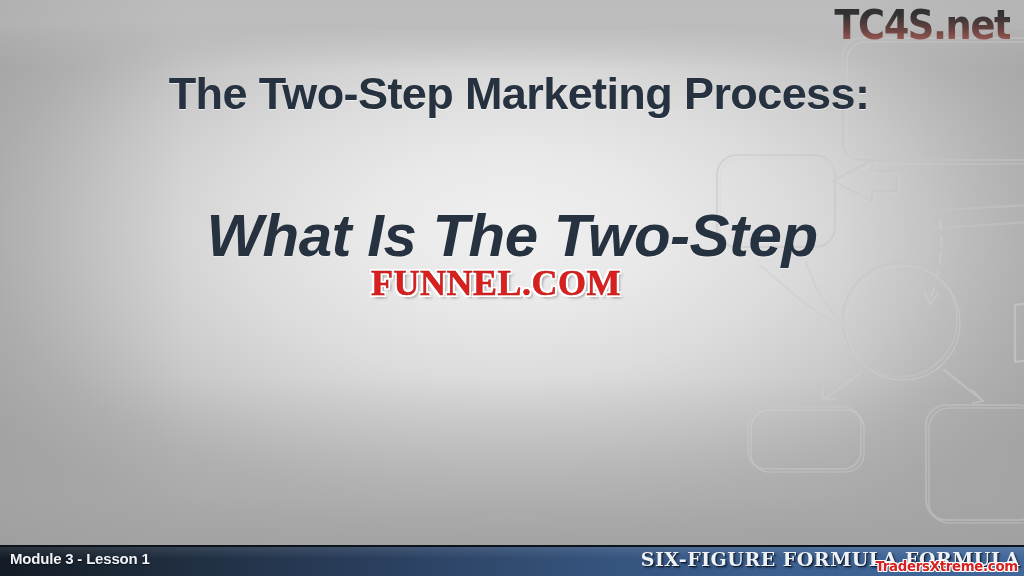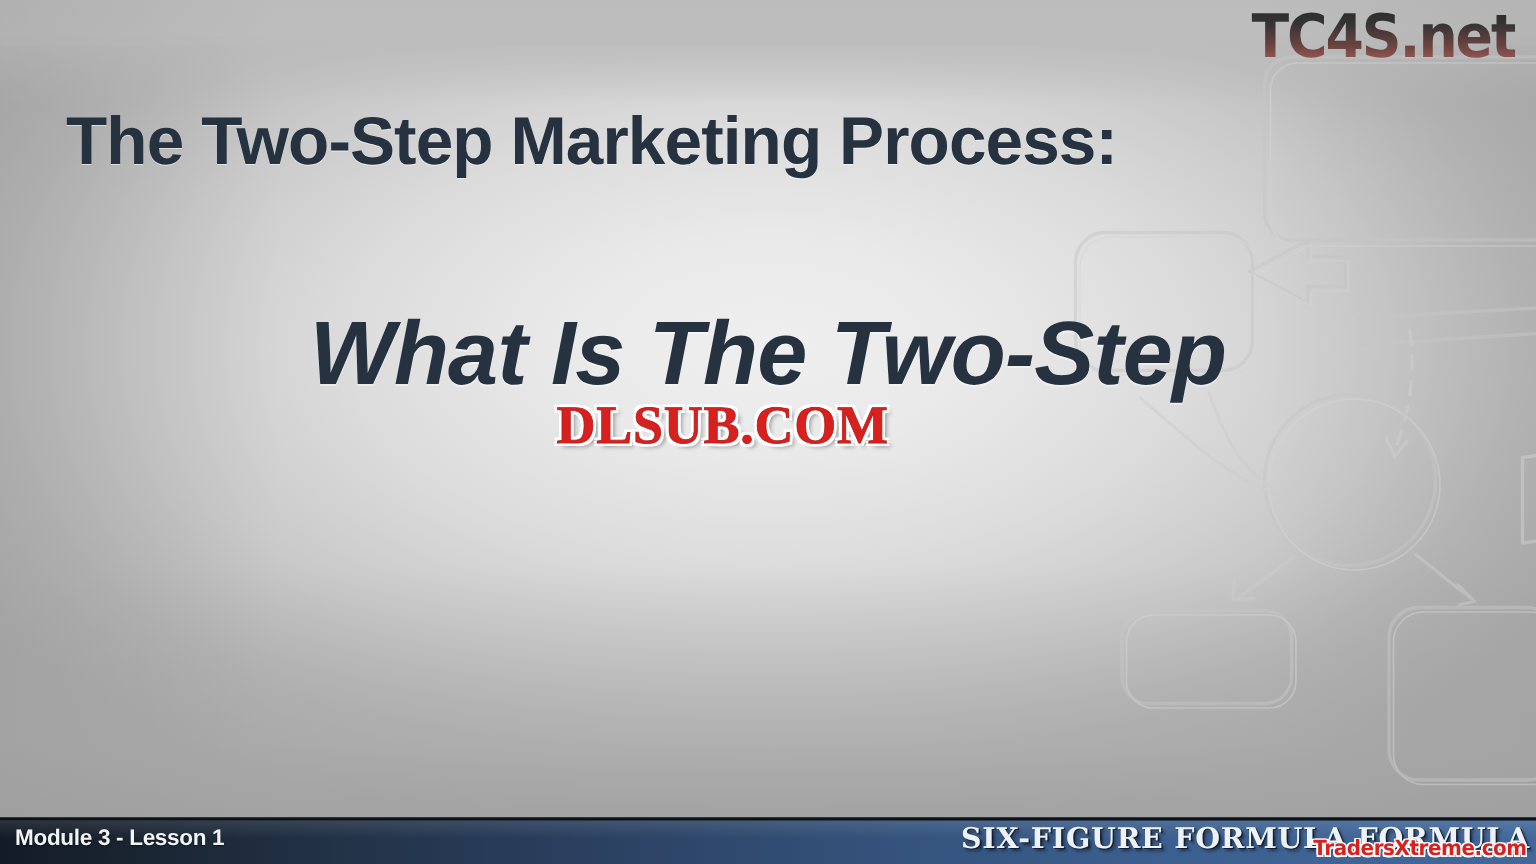--- a/index.html
+++ b/index.html
@@ -58,29 +58,30 @@
   .flowchart {
     position: absolute;
     inset: 0;
     opacity: 0.5;
     pointer-events: none;
   }
 
   
   .title {
     position: absolute;
-    left: 44px;
+    left: 64px;
     top: 68px;
     width: 910px;
     font-size: 45px;
     font-weight: bold;
     letter-spacing: -0.6px;
     color: #26323f;
     text-shadow: 0 1px 0 rgba(255,255,255,0.55);
     white-space: nowrap;
+    text-align: center;
   }
 
   
   .headline {
     position: absolute;
     left: 60px;
     top: 197px;
     width: 904px;
     text-align: center;
     font-size: 60px;
@@ -264,21 +265,21 @@
       <path d="M1015 305 L1030 303 L1030 360 L1015 362 Z" stroke="#d2d2d2"></path>
     </g>
   </svg>
 
   <div class="title">The Two-Step Marketing Process:</div>
 
   <div class="headline">
     <span class="hl-line">What Is The Two-Step</span>
   </div>
 
-  <div class="wm-dlsub">DLSUB.COM</div>
+  <div class="wm-dlsub">FUNNEL.COM</div>
 
   <div class="logo-tc4s">TC4S.net</div>
 
   <div class="bb-gap"></div>
   <div class="bottombar">
     <div class="bb-left">Module 3 - Lesson 1</div>
     <div class="bb-right">SIX-FIGURE FORMULA FORMULA</div>
     <div class="wm-traders">TradersXtreme.com</div>
   </div>
 

